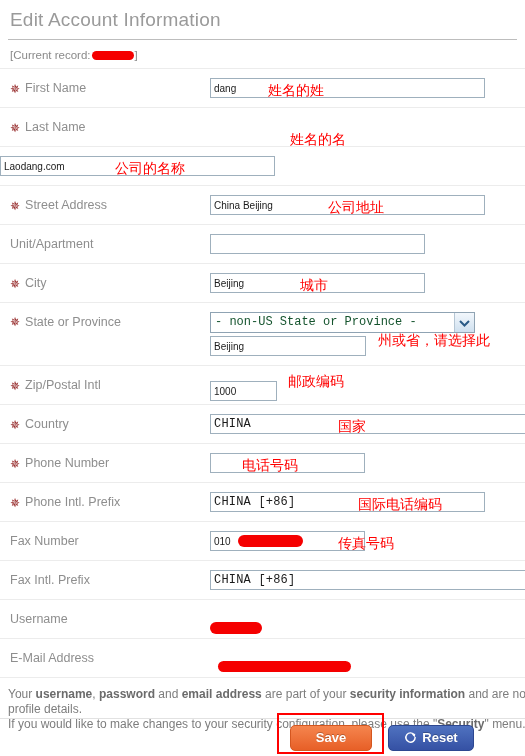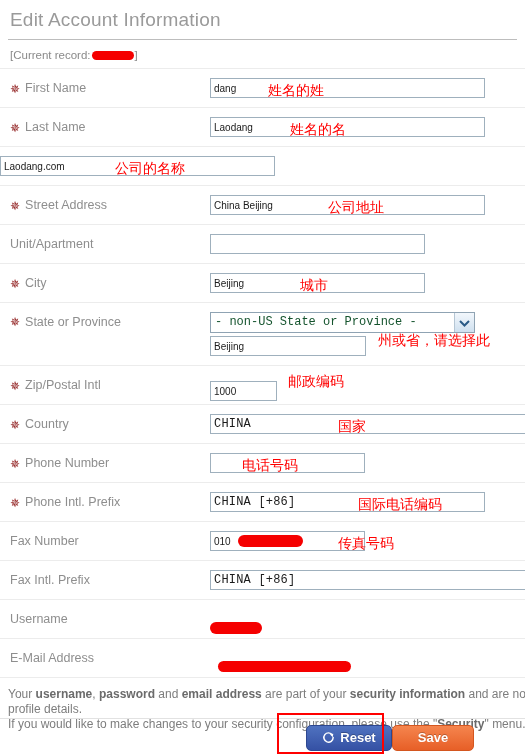--- a/index.html
+++ b/index.html
@@ -258,21 +258,20 @@
         <span class="anno" style="left:58px; top:5px;">姓名的姓</span>
       </div>
     </div>
 
     <div class="row">
       <div class="label-cell">
         <span class="req-star">✵</span>
         <span>Last Name</span>
       </div>
       <div class="field-cell">
-        <input class="inp w-275" type="text" value="Laodang" style="">
         <span class="anno" style="left:80px; top:5px;">姓名的名</span>
       </div>
     </div>
 
     <div class="row">
       <div class="field-cell">
         <input class="inp w-275" type="text" value="Laodang.com" style="">
         <span class="anno" style="left:115px; top:5px;">公司的名称</span>
       </div>
     </div>
@@ -411,26 +410,26 @@
 
   </div>
 
   <div class="footer-note">
     <div class="footer-line"><span>Your </span><b>username</b><span>, </span><b>password</b><span> and </span><b>email address</b><span> are part of your </span><b>security information</b><span> and are not editable as part of your</span></div>
     <div class="footer-line">profile details.</div>
     <div class="footer-line"><span>If you would like to make changes to your security configuration, please use the "</span><b>Security</b><span>" menu.</span></div>
   </div>
 
   <div class="btn-bar">
+    <button class="btn btn-save">Save</button>
     <button class="btn btn-reset">
       <span>
         <svg width="13" height="13" viewBox="0 0 14 14">
           <path d="M11.2 4.3 A5 5 0 1 0 12 7" fill="none" stroke="#ffffff" stroke-width="1.6" stroke-linecap="round"></path>
           <path d="M8.4 3.6 L12.1 3.0 L11.6 6.6 Z" fill="#ffffff"></path>
         </svg>
       </span>
       <span>Reset</span>
     </button>
-    <button class="btn btn-save">Save</button>
   </div>
   <div class="save-highlight"></div>
 
 </div>
 
 </body></html>

